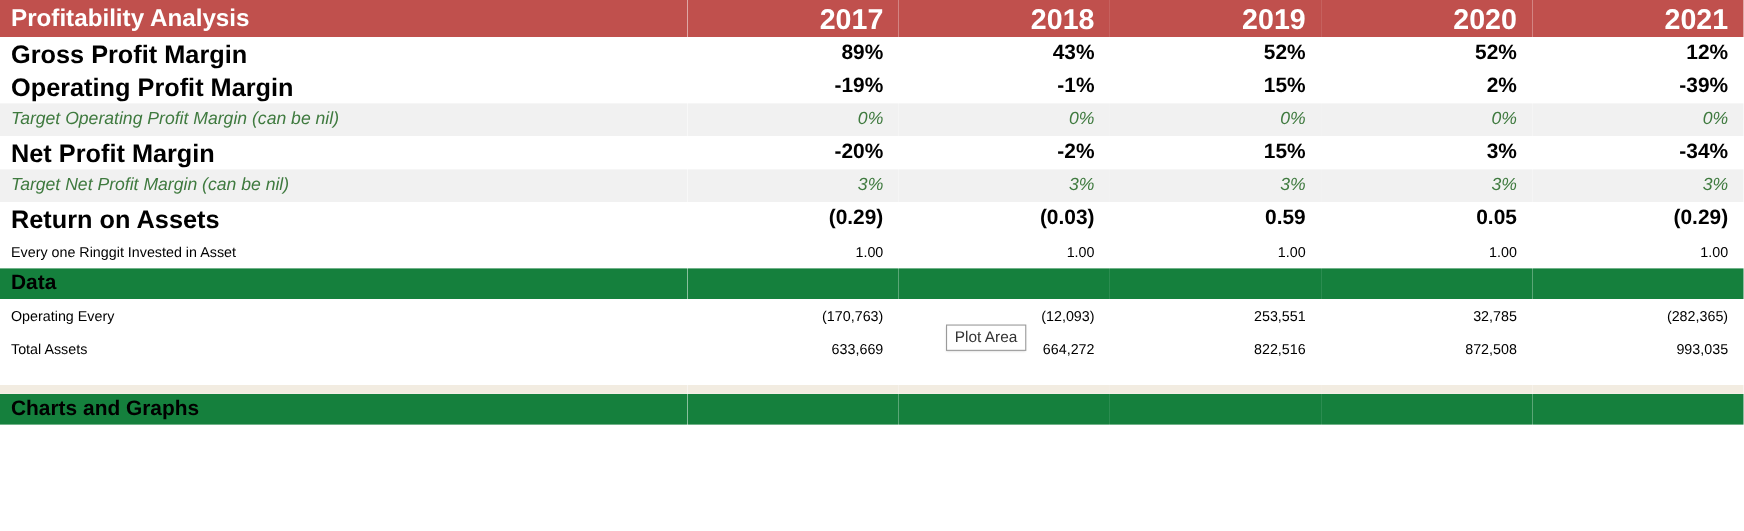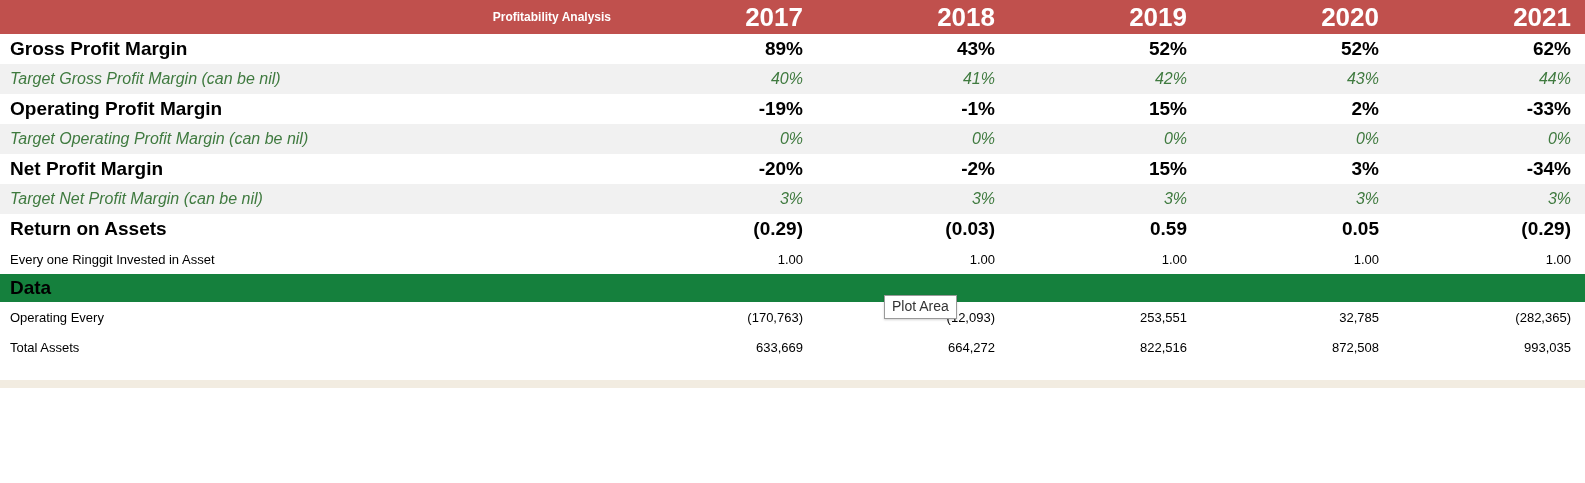--- a/index.html
+++ b/index.html
@@ -37,29 +37,29 @@
   td.val   { text-align: right; }
 
   
   tr.header td {
     background: #c0504d;
     color: #ffffff;
     font-weight: bold;
     font-size: 20px;
     height: 34px;
   }
-  tr.header td.label { font-size: 12px; text-align: right; }
+  tr.header td.label { font-size: 22px; }
   tr.header td.val { font-size: 26px; }
 
   
   tr.metric td {
     font-weight: bold;
     font-size: 19px;
   }
-  tr.metric td.label { font-size: 19px; }
+  tr.metric td.label { font-size: 23px; }
 
   
   tr.target td {
     color: #3f7a3f;
     font-style: italic;
     font-size: 16px;
     background: #f1f1f1;
   }
 
   
@@ -77,21 +77,21 @@
     height: 18px;
   }
   tr.band td {
     background: #f2ece1;
     height: 8px;
   }
 
   
   .plot-area-tip {
     position: absolute;
-    left: 884px;
+    left: 860px;
     top: 295px;
     background: #ffffff;
     border: 1px solid #9a9a9a;
     color: #333333;
     font-size: 14px;
     font-family: "Liberation Sans", sans-serif;
     padding: 2px 7px 3px 7px;
     box-shadow: 0 1px 2px rgba(0,0,0,0.18);
     line-height: 17px;
     white-space: nowrap;
@@ -120,39 +120,31 @@
         <td class="val">2020</td>
         <td class="val">2021</td>
       </tr>
 
       <tr class="metric">
         <td class="label">Gross Profit Margin</td>
         <td class="val">89%</td>
         <td class="val">43%</td>
         <td class="val">52%</td>
         <td class="val">52%</td>
-        <td class="val">62%</td>
-      </tr>
-
-      <tr class="target">
-        <td class="label">Target Gross Profit Margin (can be nil)</td>
-        <td class="val">40%</td>
-        <td class="val">41%</td>
-        <td class="val">42%</td>
-        <td class="val">43%</td>
-        <td class="val">44%</td>
-      </tr>
+        <td class="val">12%</td>
+      </tr>
+
 
       <tr class="metric">
         <td class="label">Operating Profit Margin</td>
         <td class="val">-19%</td>
         <td class="val">-1%</td>
         <td class="val">15%</td>
         <td class="val">2%</td>
-        <td class="val">-33%</td>
+        <td class="val">-39%</td>
       </tr>
 
       <tr class="target">
         <td class="label">Target Operating Profit Margin (can be nil)</td>
         <td class="val">0%</td>
         <td class="val">0%</td>
         <td class="val">0%</td>
         <td class="val">0%</td>
         <td class="val">0%</td>
       </tr>
@@ -233,18 +225,26 @@
 
       <tr class="band">
         <td></td>
         <td></td>
         <td></td>
         <td></td>
         <td></td>
         <td></td>
       </tr>
 
+      <tr class="section">
+        <td class="label">Charts and Graphs</td>
+        <td class="val"></td>
+        <td class="val"></td>
+        <td class="val"></td>
+        <td class="val"></td>
+        <td class="val"></td>
+      </tr>
     </tbody>
   </table>
 
   <div class="plot-area-tip">Plot Area</div>
 
 </div>
 
 </body></html>

